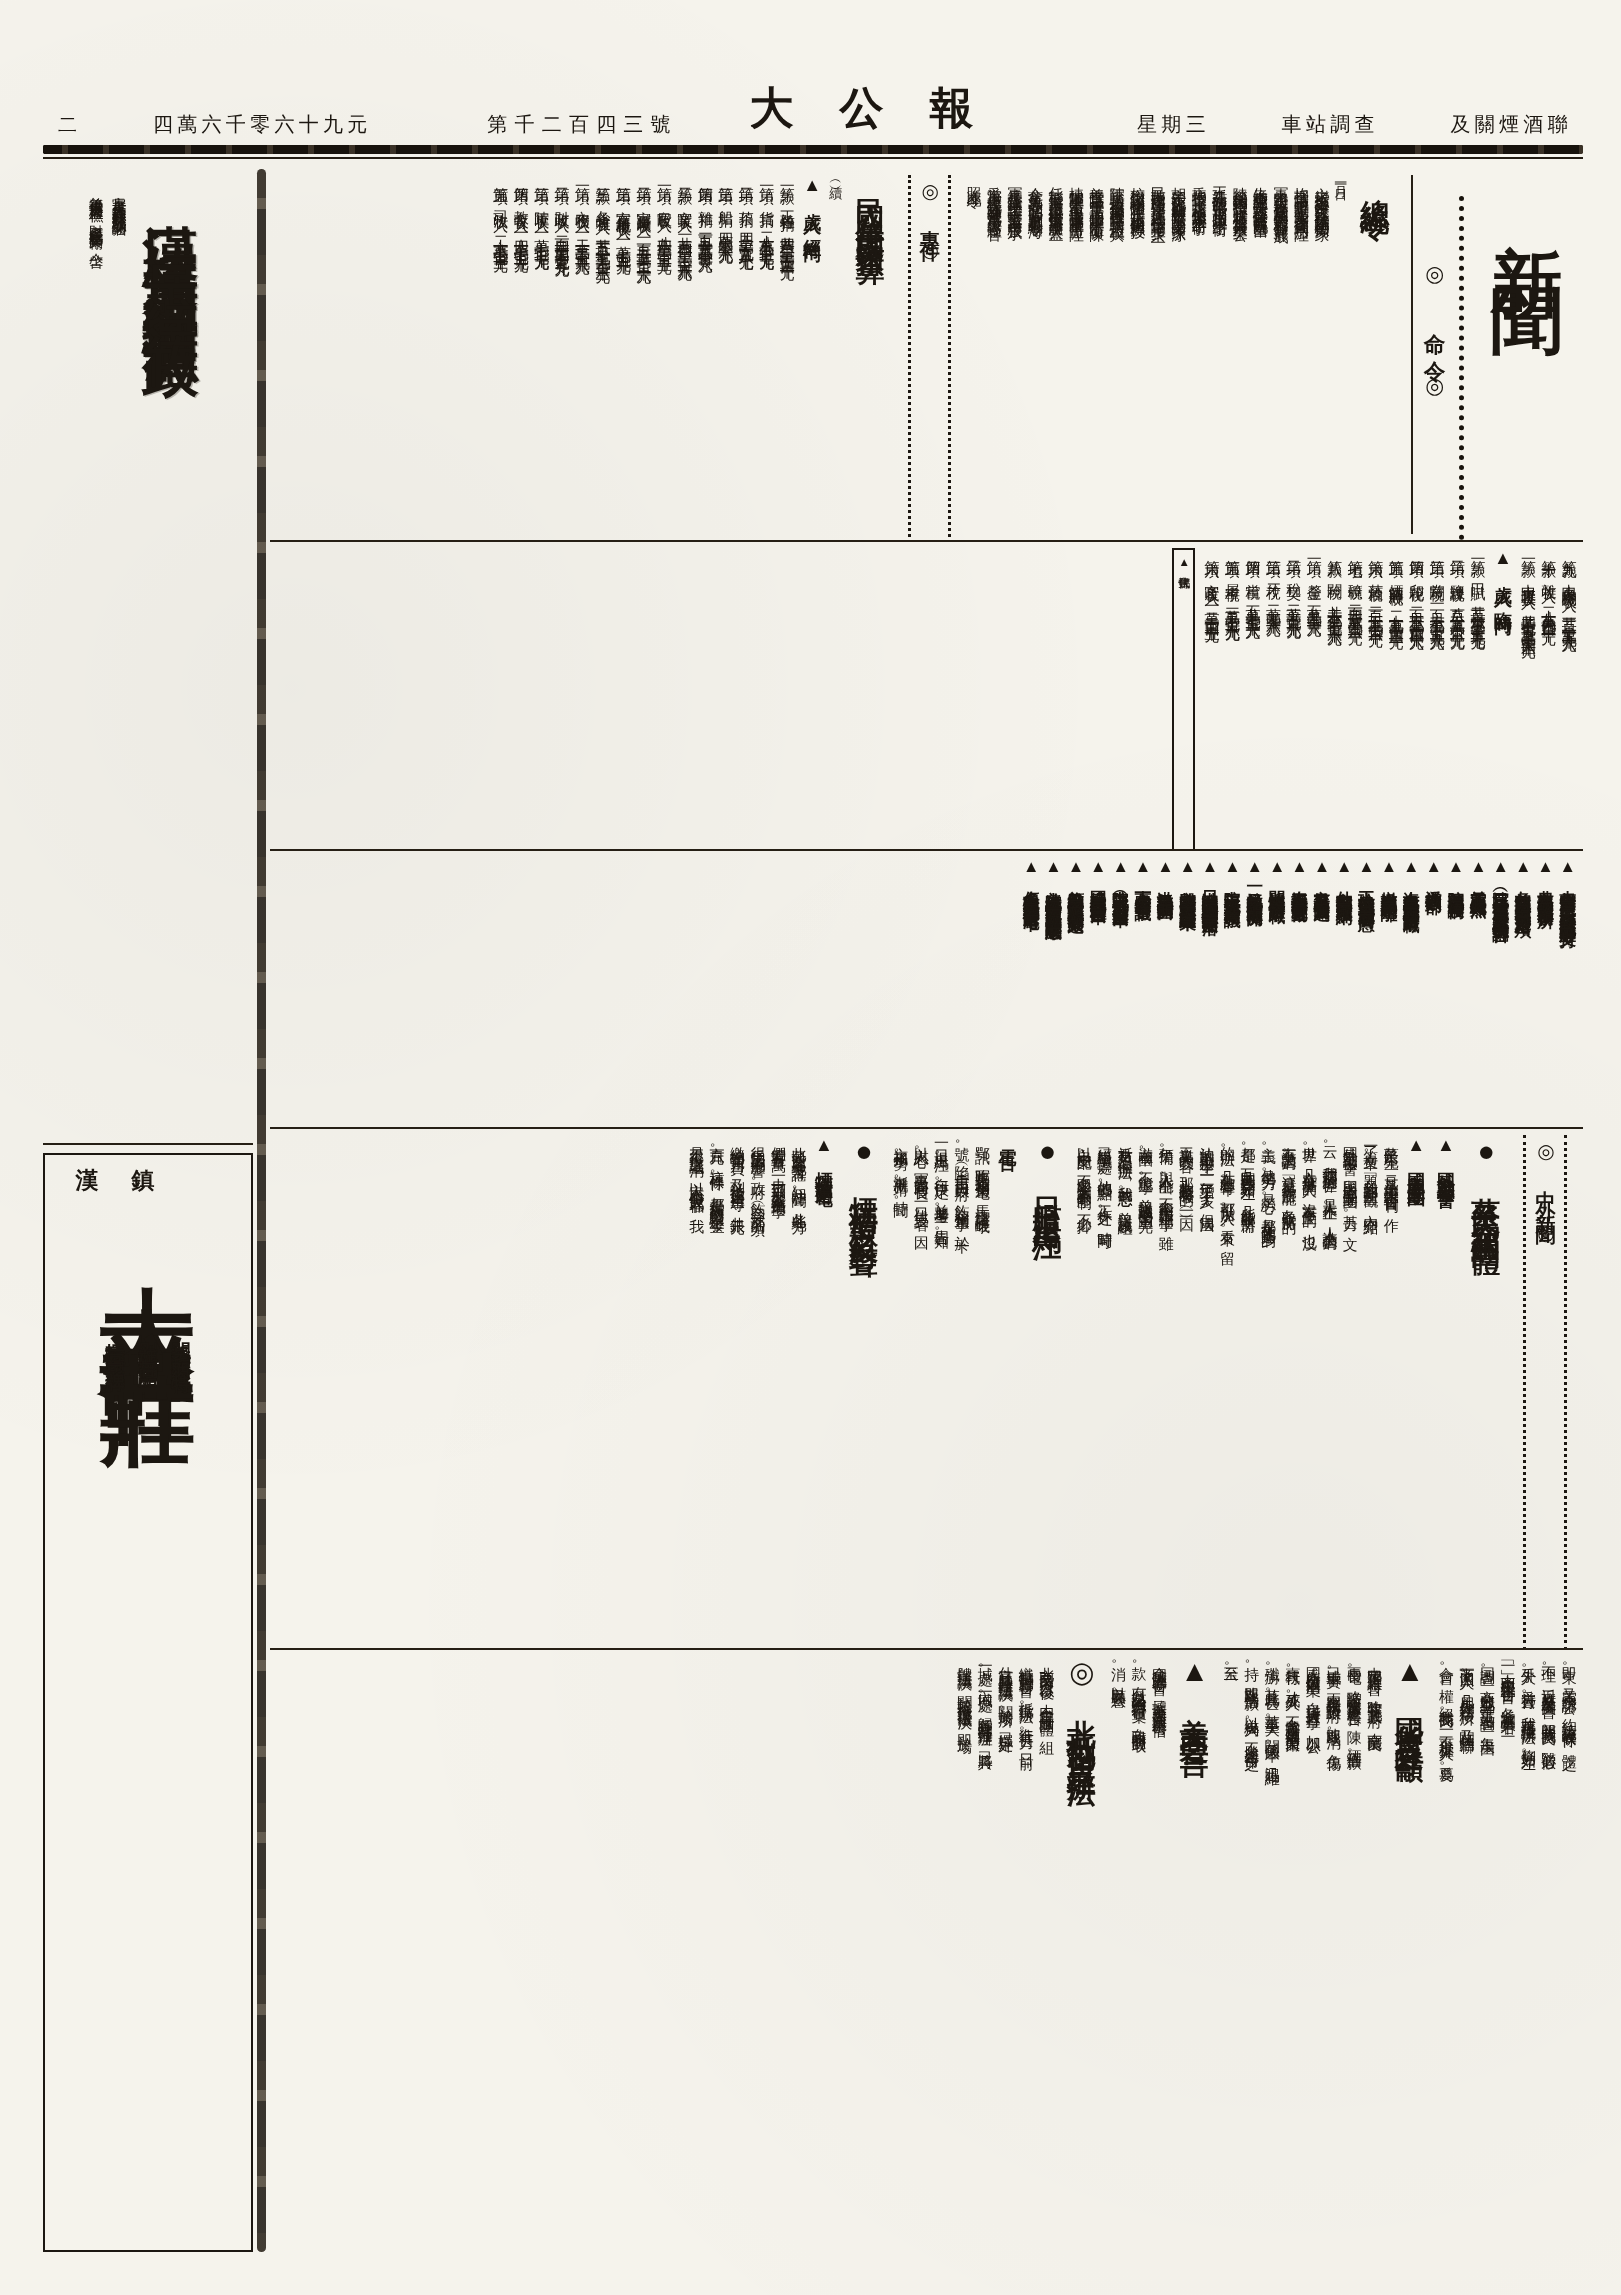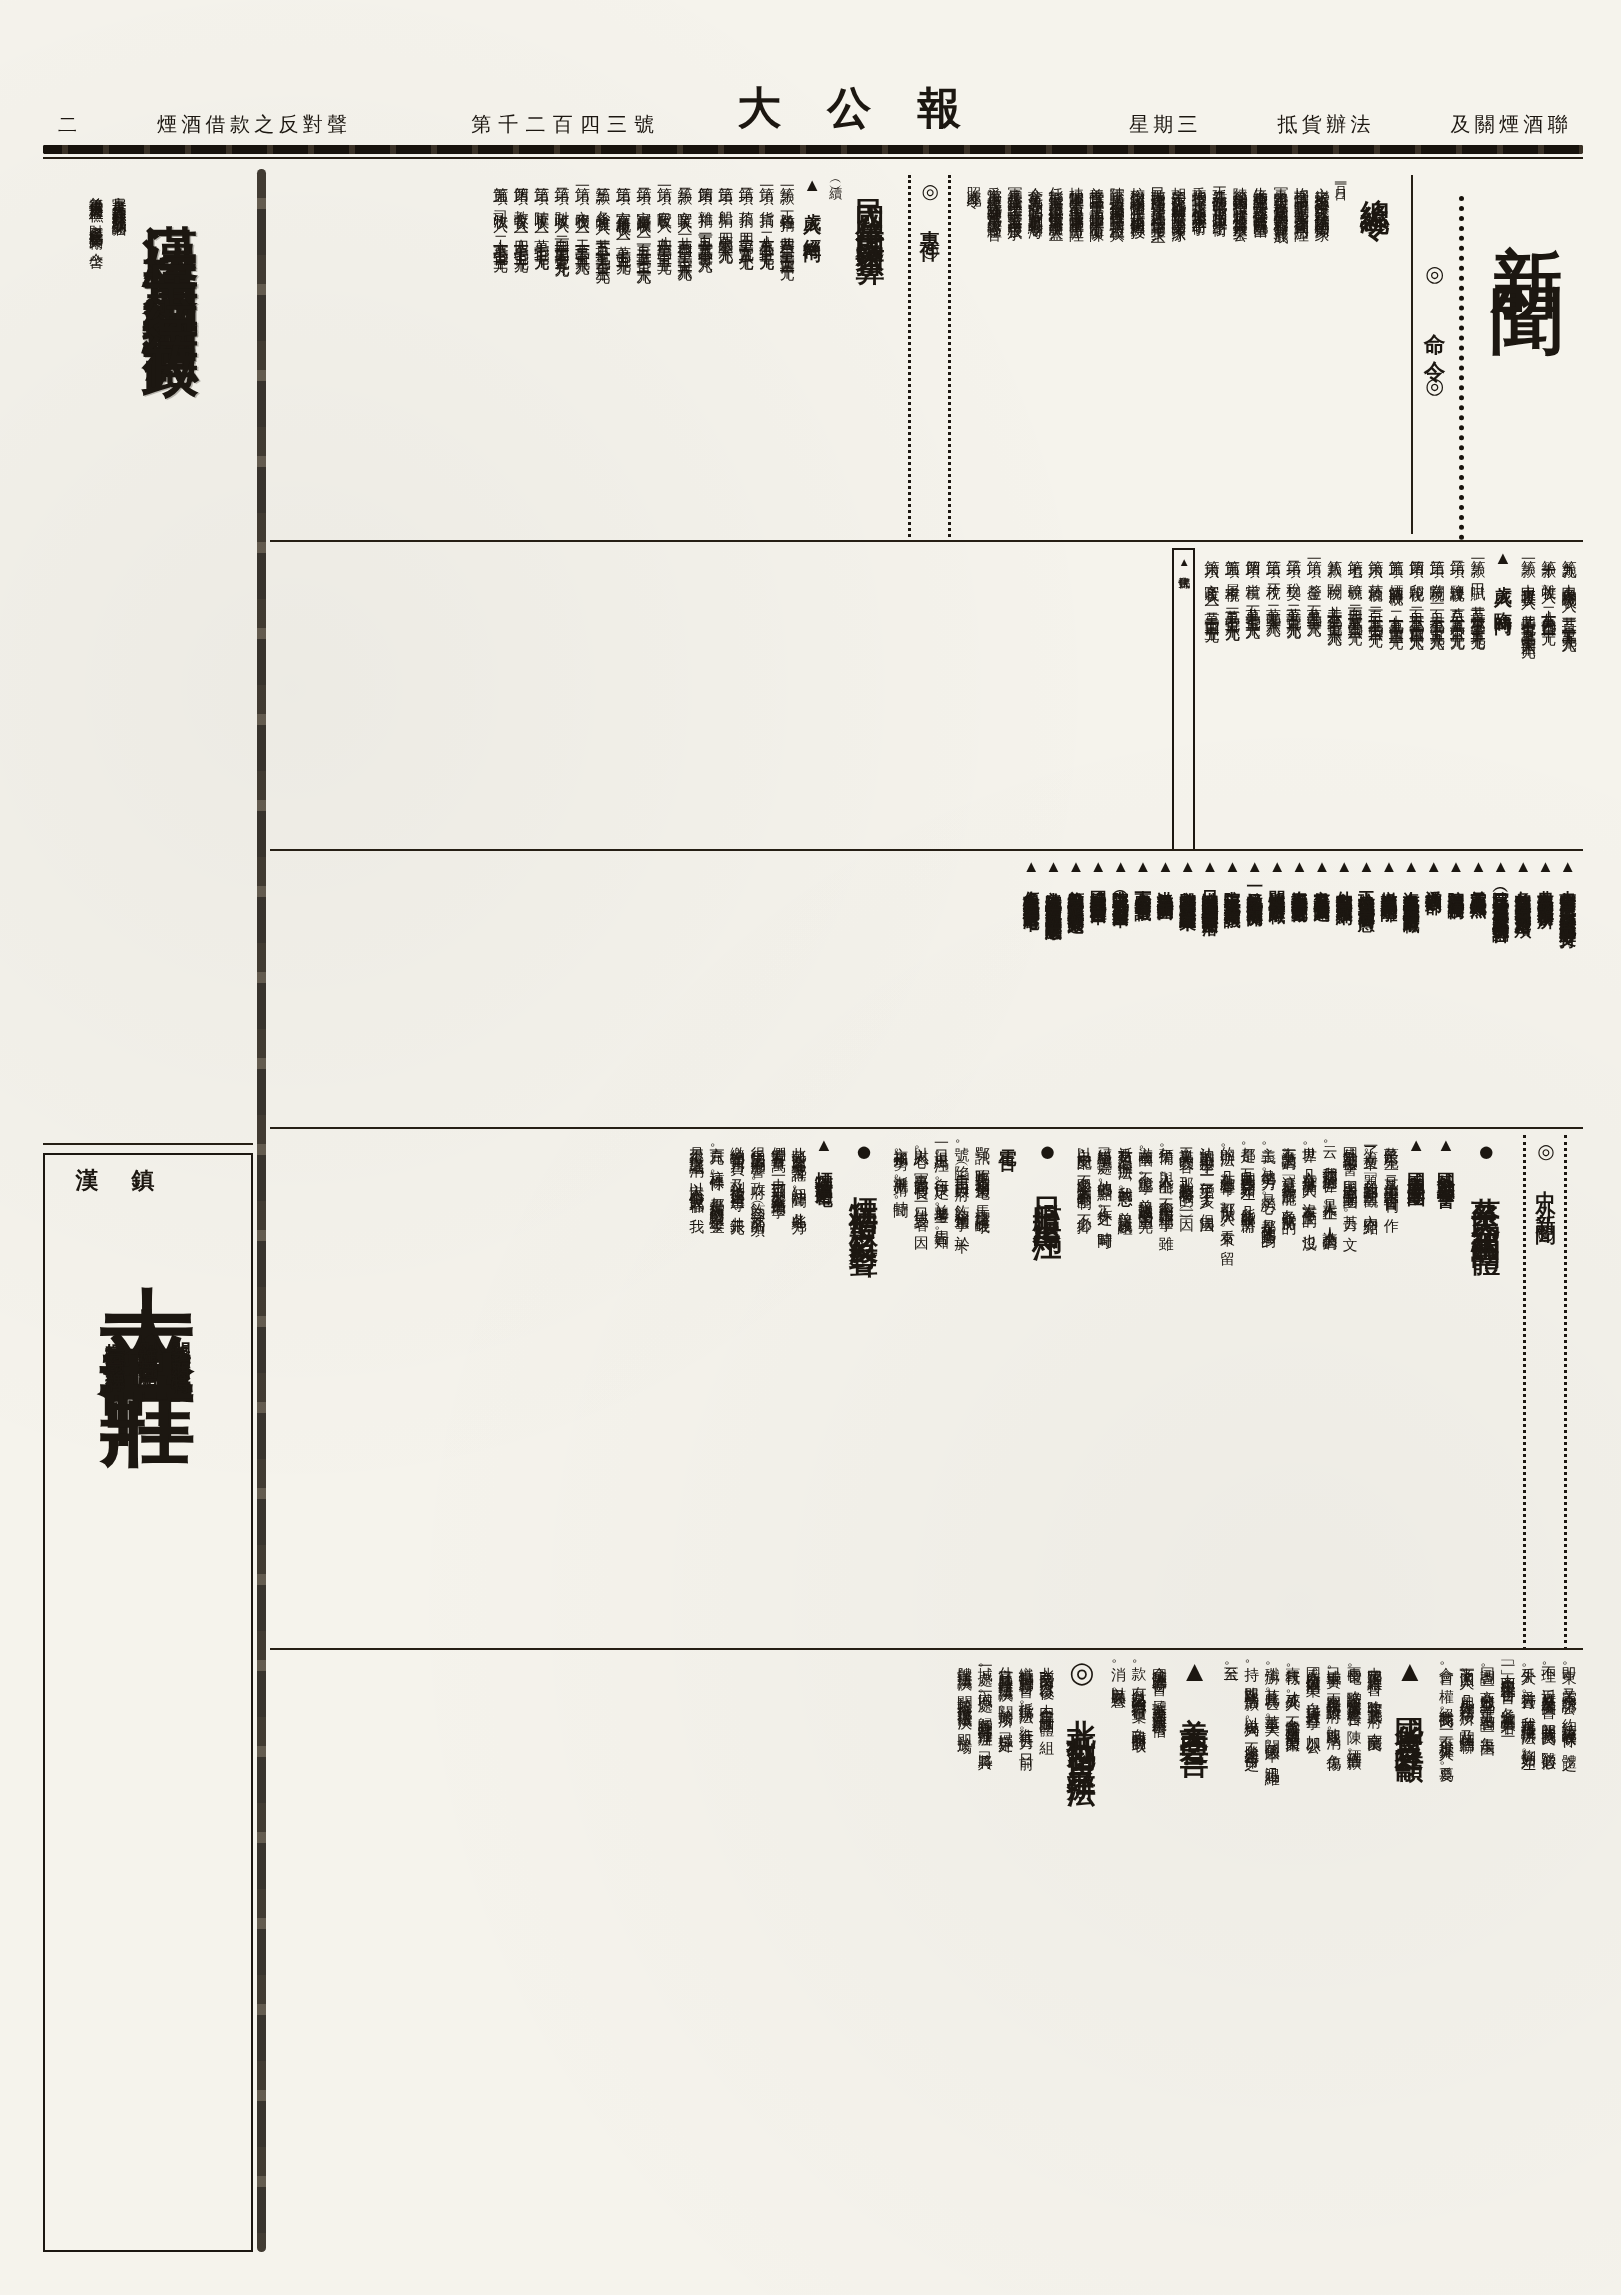--- a/index.html
+++ b/index.html
@@ -70,25 +70,25 @@
   .ad-lines{display:flex;flex-direction:row-reverse;height:404px;}
   .ad-lines .vcol{font-size:19.5px;font-weight:700;letter-spacing:2.2px;margin:0 5px;}
 </style>
 </head>
 <body>
 
 <div id="sheet">
 
   <div class="hdr">
     <span>及關煙酒聯</span>
-    <span>抵貨辦法</span>
+    <span>車站調查</span>
     <span>星期三</span>
     <span class="paper-title">大公報</span>
     <span class="issue-no">第千二百四三號</span>
-    <span>煙酒借款之反對聲</span>
+    <span>四萬六千零六十九元</span>
     <span class="page-no">二</span>
   </div>
   <div class="rule-heavy"></div>
   <div class="rule-thin"></div>
 
   <div class="bodywrap">
 
     <div class="strip">
       <div class="ad-top">
         <div class="ad-top-big">漢口榷運局蕭正辦紹興酒德政</div>

